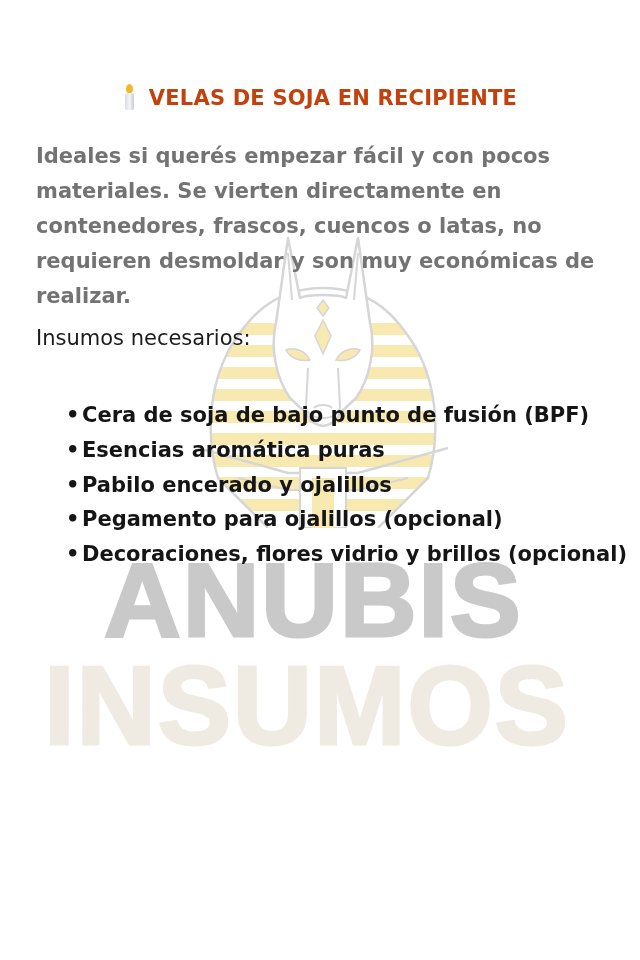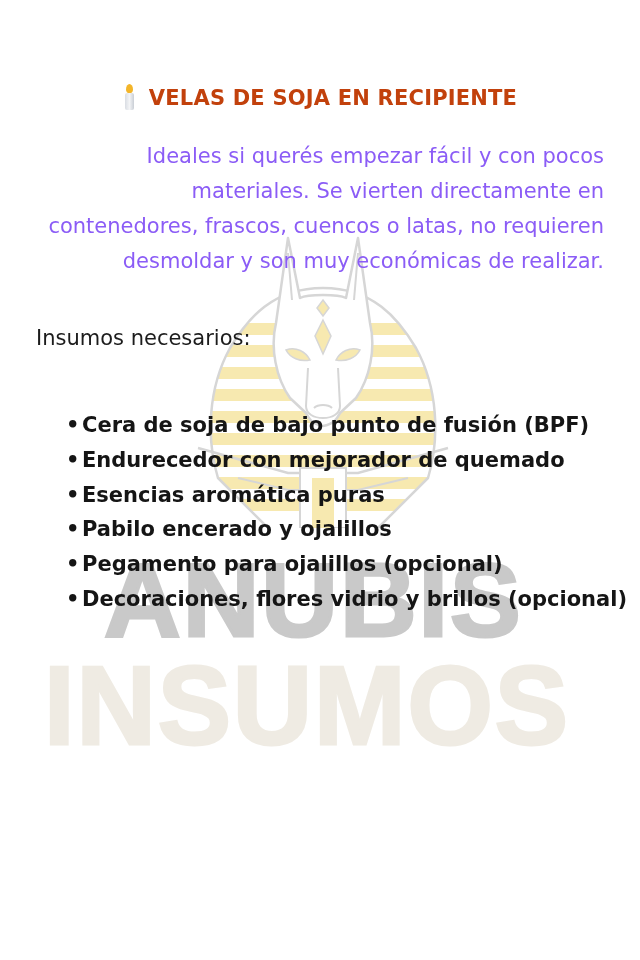--- a/index.html
+++ b/index.html
@@ -88,36 +88,36 @@
       width: 7px;
       height: 9px;
       border-radius: 50% 50% 50% 50% / 60% 60% 40% 40%;
       background: #f3b52a;
     }
     .intro {
       position: absolute;
       top: 118px;
       left: 36px;
       width: 568px;
-      text-align: right;
+      text-align: left;
       font-size: 21px;
       line-height: 35px;
-      font-weight: normal;
-      color: #8b5cf6;
+      font-weight: bold;
+      color: #737373;
     }
     .section-label {
       position: absolute;
       top: 326px;
       left: 36px;
       font-size: 21px;
       color: #1c1c1c;
     }
     .supplies {
       position: absolute;
-      top: 408px;
+      top: 398px;
       left: 66px;
       margin: 0;
       padding: 0;
       list-style: none;
     }
     .supplies li {
       font-size: 21px;
       line-height: 34.8px;
       white-space: nowrap;
       color: #151515;
@@ -185,20 +185,19 @@
       <span class="body"></span>
     </span><span>VELAS DE SOJA EN RECIPIENTE</span>
   </h1>
 
   <p class="intro">Ideales si querés empezar fácil y con pocos materiales. Se vierten directamente en contenedores, frascos, cuencos o latas, no requieren desmoldar y son muy económicas de realizar.</p>
 
   <div class="section-label">Insumos necesarios:</div>
 
   <ul class="supplies">
     <li><span class="bullet">•</span><span>Cera de soja de bajo punto de fusión (BPF)</span></li>
-    <li><span class="bullet">•</span><span>Endurecedor con mejorador de quemado</span></li>
     <li><span class="bullet">•</span><span>Esencias aromática puras</span></li>
     <li><span class="bullet">•</span><span>Pabilo encerado y ojalillos</span></li>
     <li><span class="bullet">•</span><span>Pegamento para ojalillos (opcional)</span></li>
     <li><span class="bullet">•</span><span>Decoraciones, flores vidrio y brillos (opcional)</span></li>
   </ul>
 
 </div>
 
 </body></html>

